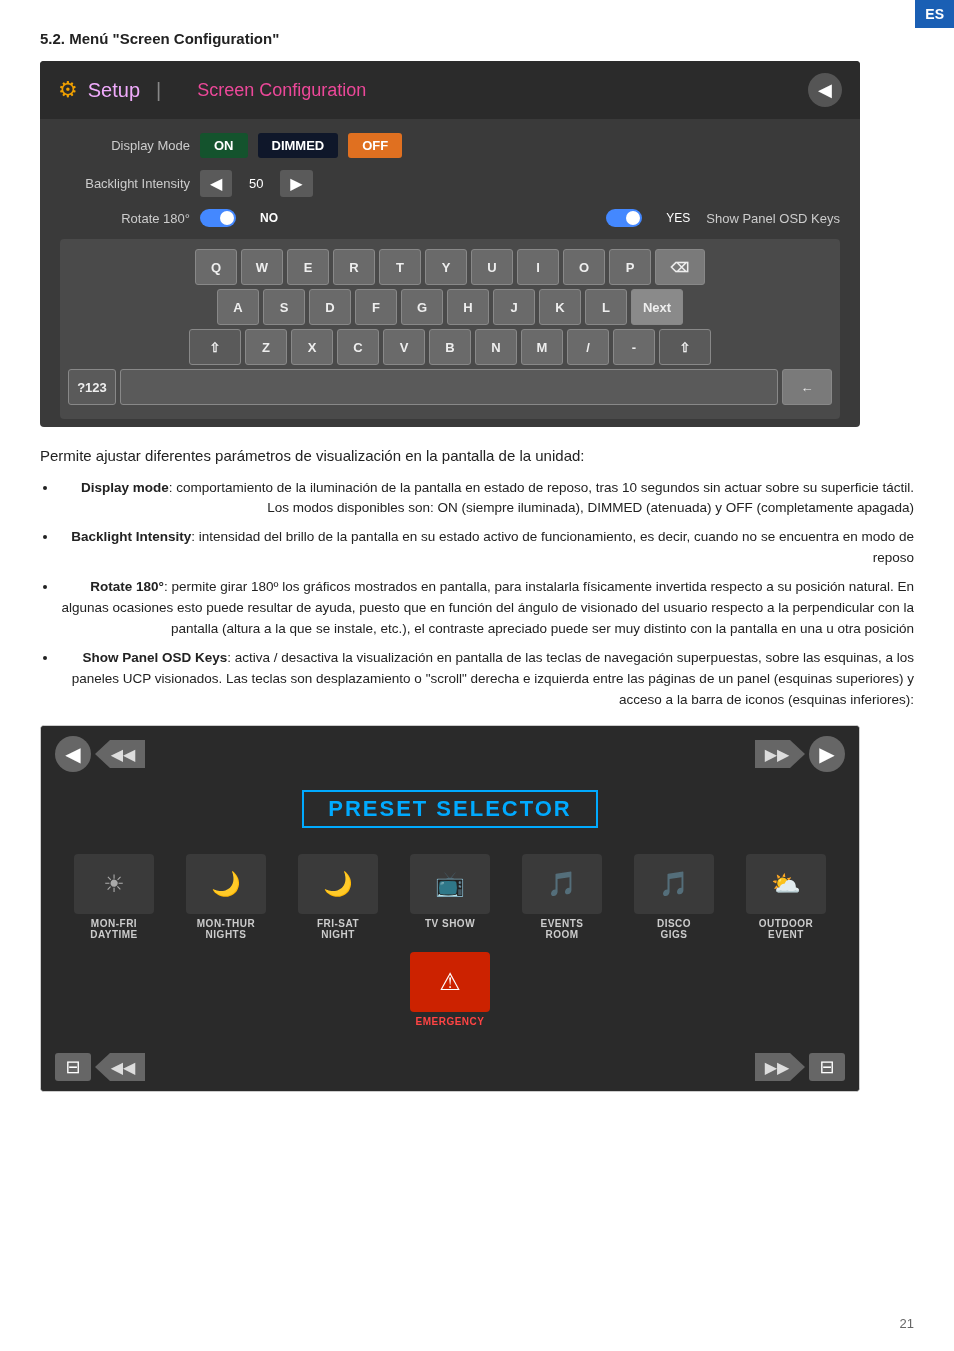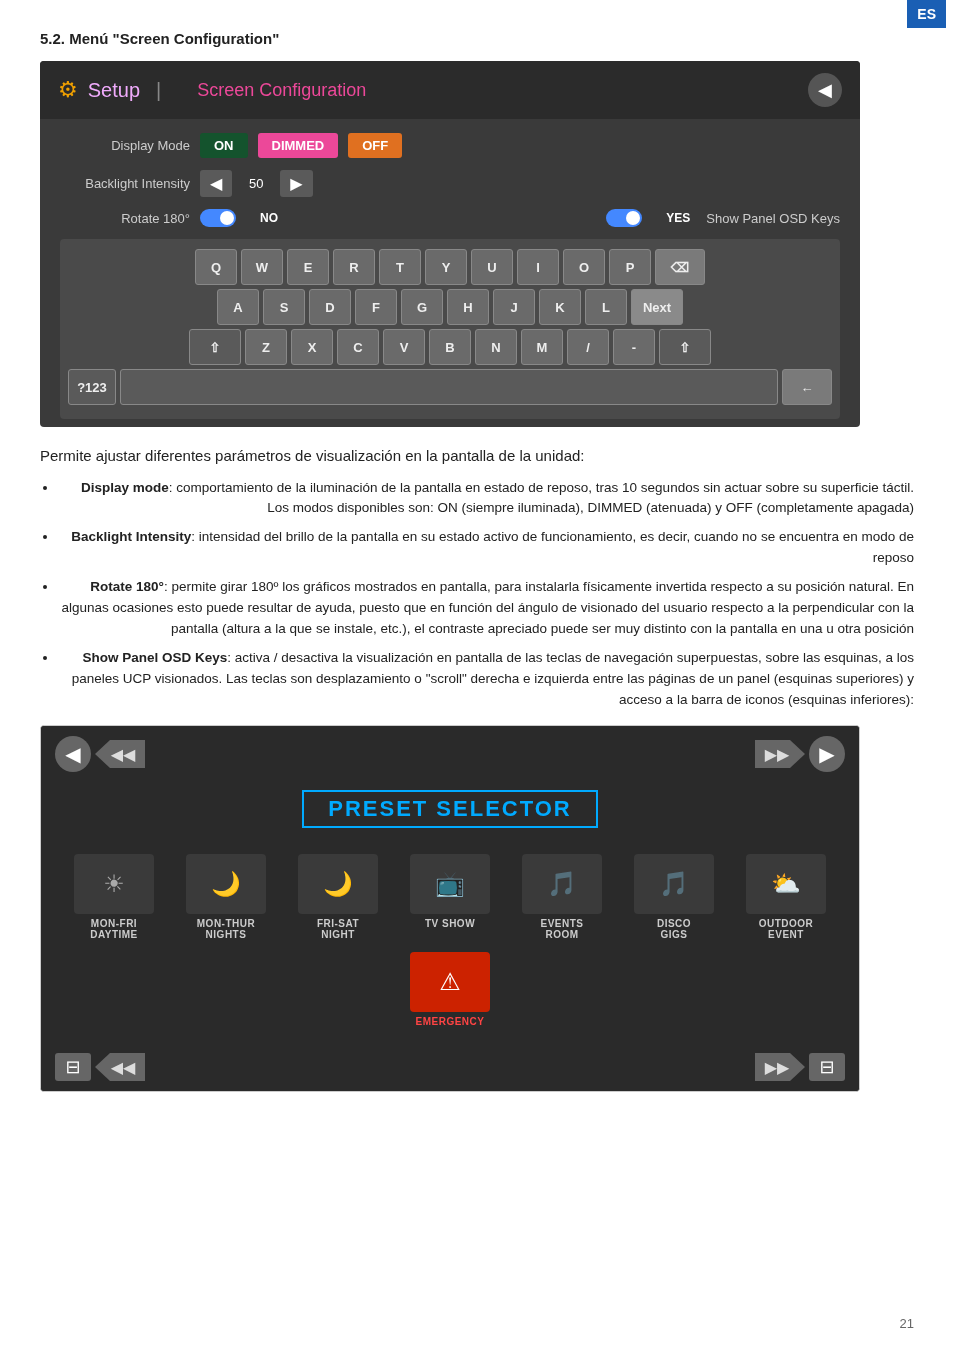--- a/index.html
+++ b/index.html
@@ -11,21 +11,21 @@
       width: 954px;
       min-height: 1351px;
       padding: 30px 40px;
       position: relative;
     }
 
     
     .es-badge {
       position: absolute;
       top: 0;
-      right: 8px;
+      right: 0;
       background: #1a5fb4;
       color: #fff;
       font-weight: bold;
       font-size: 14px;
       padding: 6px 10px;
     }
 
     
     .section-title {
       font-size: 15px;
@@ -114,21 +114,21 @@
       cursor: pointer;
       font-weight: bold;
     }
 
     .mode-btn-on {
       background: #14532d;
       color: #fff;
     }
 
     .mode-btn-dimmed {
-      background: #ec4899;
+      background: #0f172a;
       color: #fff;
     }
 
     .mode-btn-off {
       background: #e07020;
       color: #fff;
     }
 
     .arrow-btn {
       background: #5a5a5a;
@@ -186,21 +186,21 @@
 
     .toggle-label {
       color: #fff;
       font-size: 12px;
       font-weight: bold;
     }
 
     .yes-label {
       color: #fff;
       font-size: 12px;
-      font-weight: bold;
+      font-weight: normal;
     }
 
     .show-osd-text {
       color: #ccc;
       font-size: 13px;
       margin-left: 6px;
     }
 
     
     .keyboard-area {

